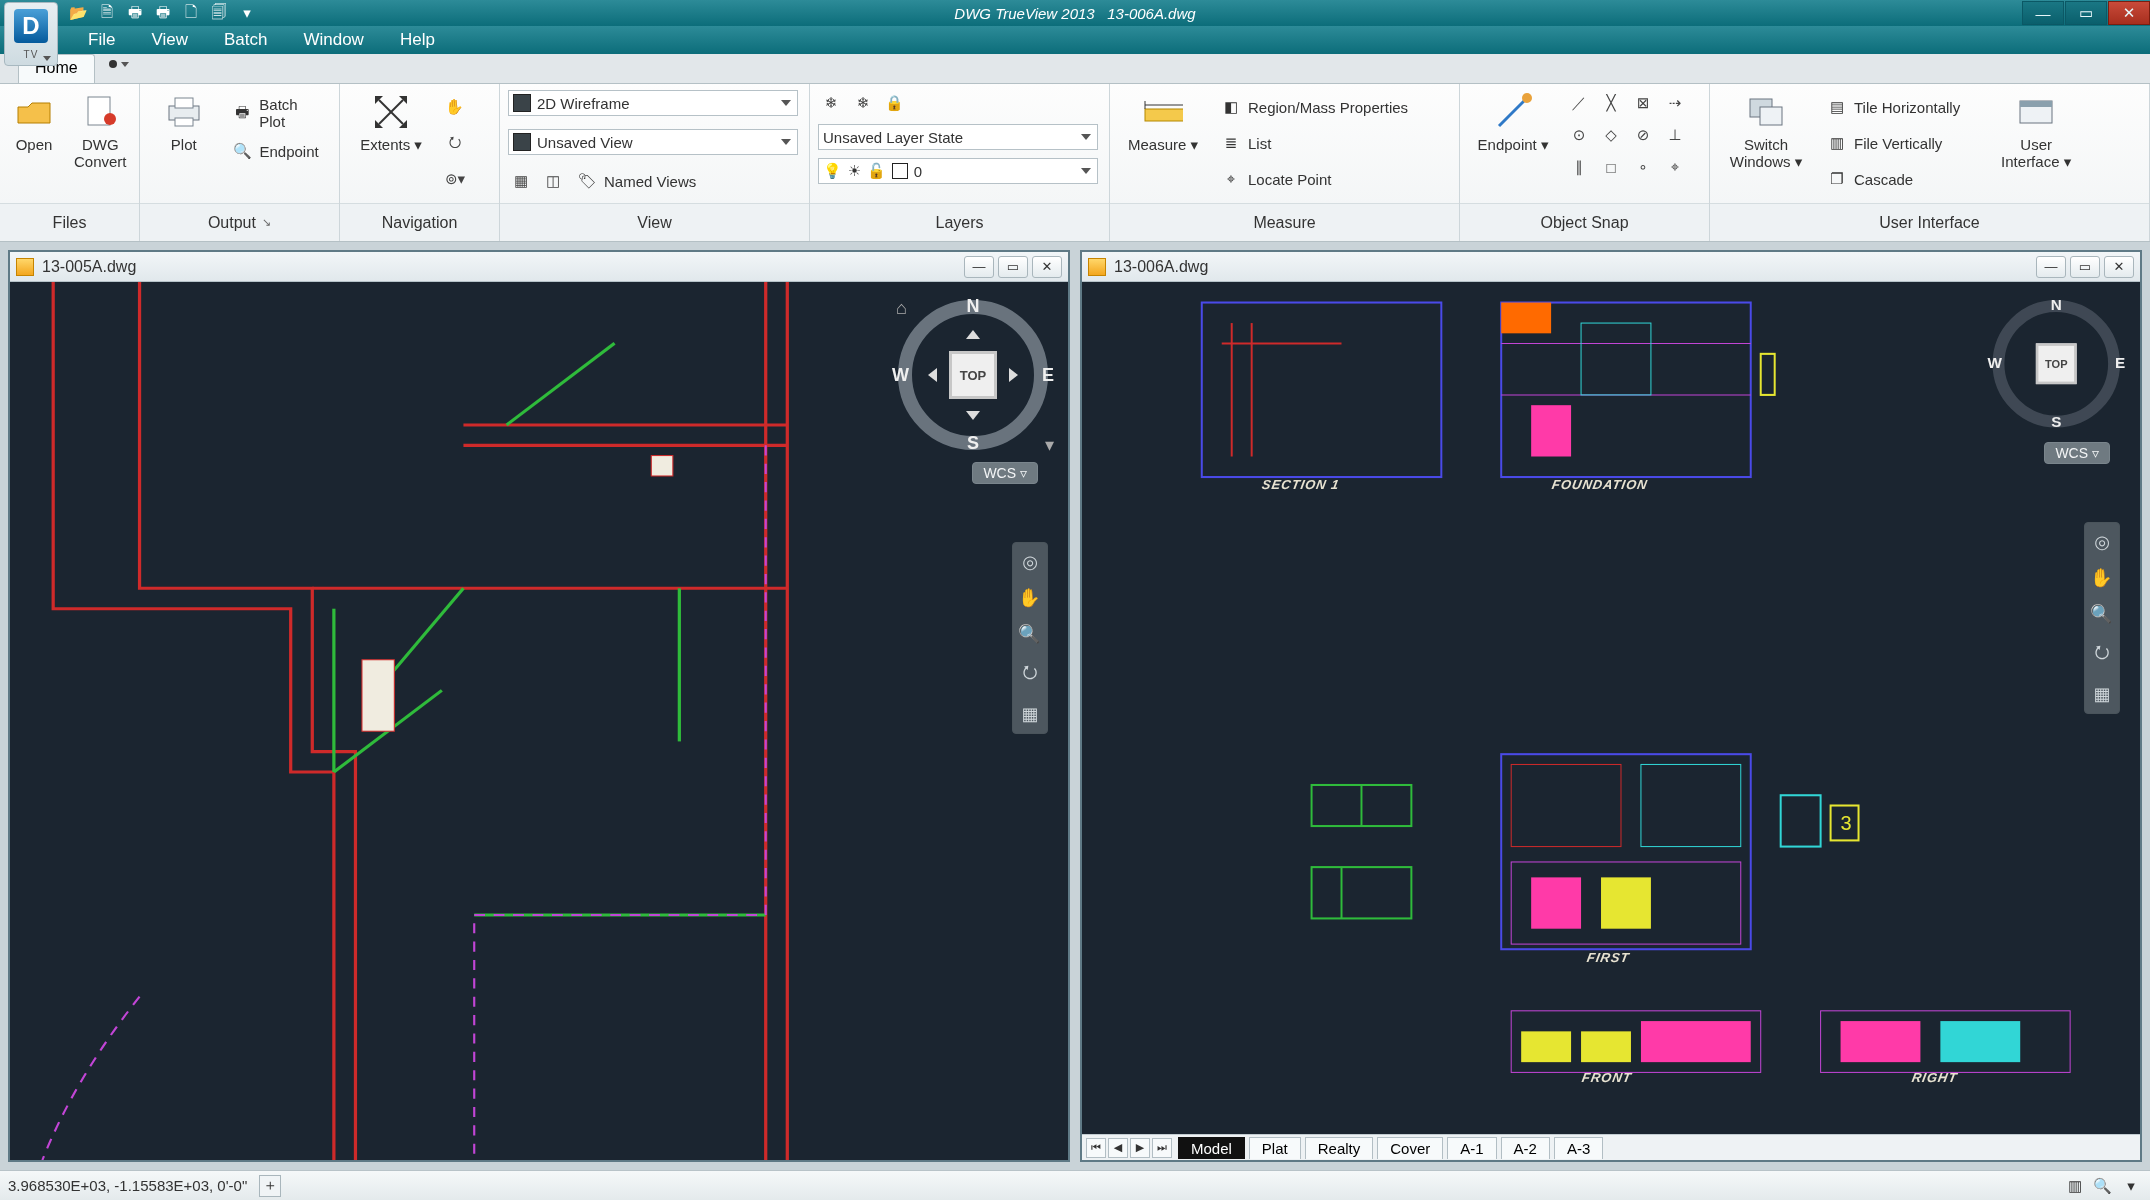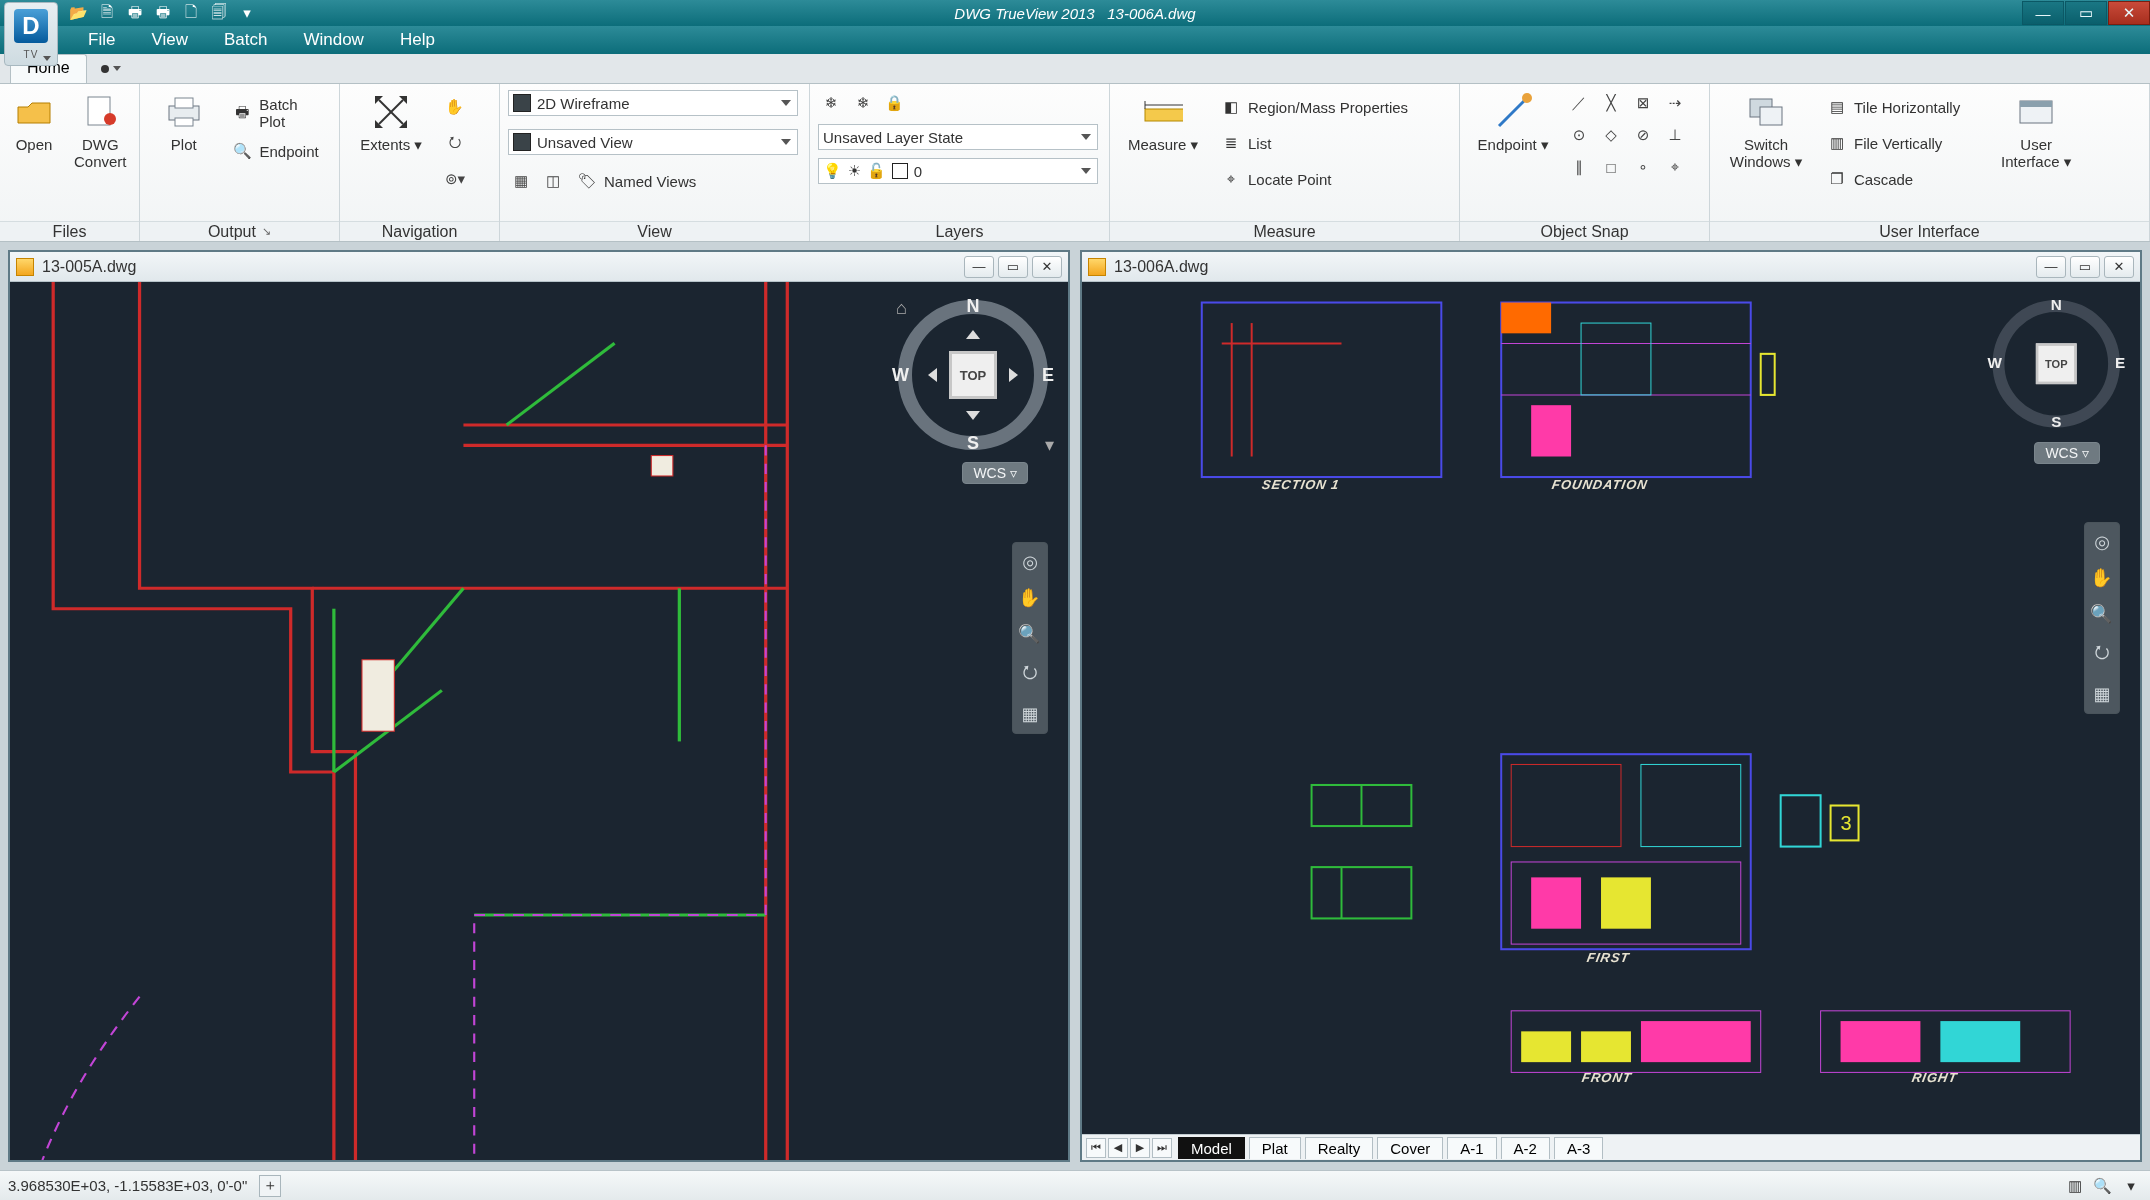--- a/index.html
+++ b/index.html
@@ -60,22 +60,22 @@
   font-size:17px;
   gap: 0;
 }
 #menubar .menu-item { padding: 3px 18px; }
 
 
 #tabstrip {
   height: 30px;
   background:#e2e7ea;
   border-bottom:1px solid #b4c0c5;
-  display:flex; align-items:center;
-  padding-left: 10px;
+  display:flex; align-items:flex-start;
+  padding-left: 18px;
   gap:6px;
 }
 #tabstrip .tab {
   padding: 4px 16px 6px;
   font-size:16px;
   background:#f7fafb;
   border:1px solid #b4c0c5;
   border-bottom:none;
   border-radius:3px 3px 0 0;
 }
@@ -90,21 +90,21 @@
   border-bottom: 1px solid #b4c0c5;
   display:flex;
 }
 .panel {
   border-right:1px solid #cdd6da;
   display:flex; flex-direction:column;
   padding: 6px 8px 0;
 }
 .panel .body { flex:1; display:flex; align-items:flex-start; gap:8px; }
 .panel .title {
-  height:20px; margin:0 -8px;
+  height:38px; margin:0 -8px;
   background:#eef2f4;
   border-top:1px solid #d5dde0;
   display:flex; align-items:center; justify-content:center;
   font-size:16px; color:#333;
 }
 .panel .title .arrow { margin-left:6px; font-size:11px; color:#666; }
 
 .bigbtn {
   display:flex; flex-direction:column; align-items:center;
   padding: 2px 6px;
@@ -199,21 +199,21 @@
 .viewcube .w{left:-6px;top:50%;transform:translateY(-50%);}
 .viewcube .e{right:-6px;top:50%;transform:translateY(-50%);}
 .viewcube .tri{position:absolute;width:0;height:0;}
 .viewcube .tn{top:30px;left:50%;transform:translateX(-50%);border-left:7px solid transparent;border-right:7px solid transparent;border-bottom:9px solid #ddd;}
 .viewcube .ts{bottom:30px;left:50%;transform:translateX(-50%);border-left:7px solid transparent;border-right:7px solid transparent;border-top:9px solid #ddd;}
 .viewcube .tw{left:30px;top:50%;transform:translateY(-50%);border-top:7px solid transparent;border-bottom:7px solid transparent;border-right:9px solid #ddd;}
 .viewcube .te{right:30px;top:50%;transform:translateY(-50%);border-top:7px solid transparent;border-bottom:7px solid transparent;border-left:9px solid #ddd;}
 .viewcube .home{position:absolute;top:-2px;left:-2px;color:#aaa;font-size:18px;}
 .viewcube .ctx{position:absolute;bottom:-6px;right:-6px;color:#aaa;font-size:18px;}
 .wcs{
-  position:absolute;top:180px;right:40px;
+  position:absolute;top:180px;right:30px;
   padding:2px 10px;border:1px solid #7a858c;border-radius:4px;
   background:#6f7a81;color:#f3f5f6;font-size:14px;
 }
 
 .navbar-floating{
   position:absolute;top:260px;right:20px;
   width:36px;background:rgba(90,100,108,.8);border:1px solid #4a545b;border-radius:4px;
   display:flex;flex-direction:column;align-items:center;padding:8px 0;gap:14px;
 }
 .navbar-floating span{color:#cfd6da;font-size:18px;}

